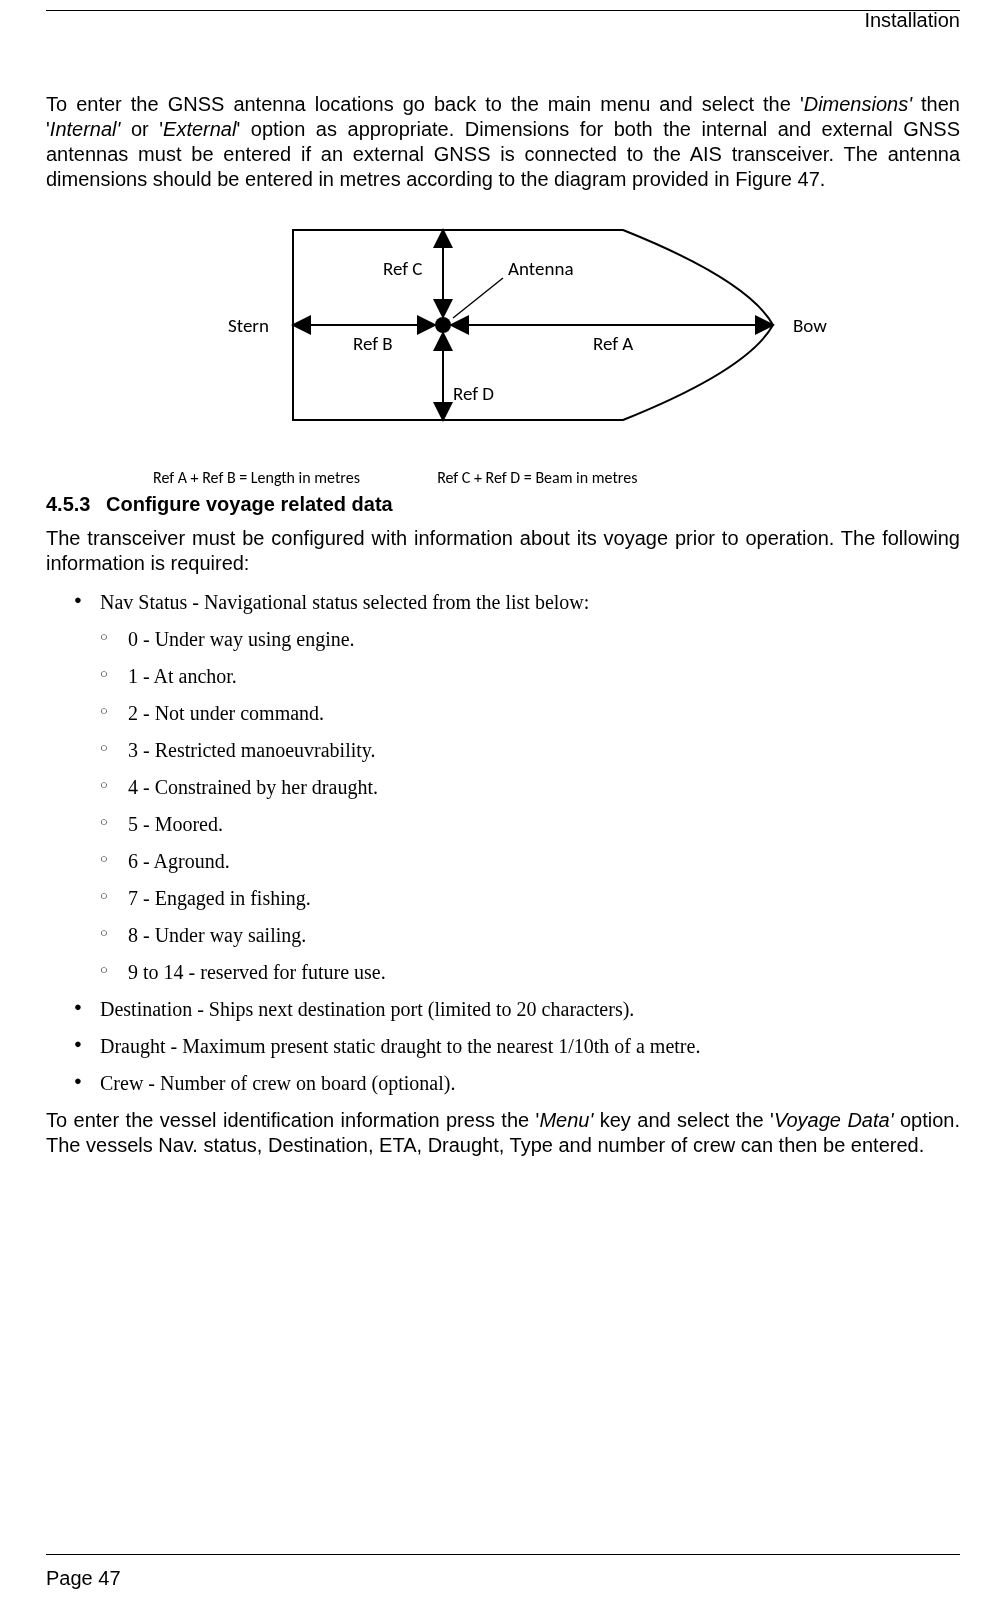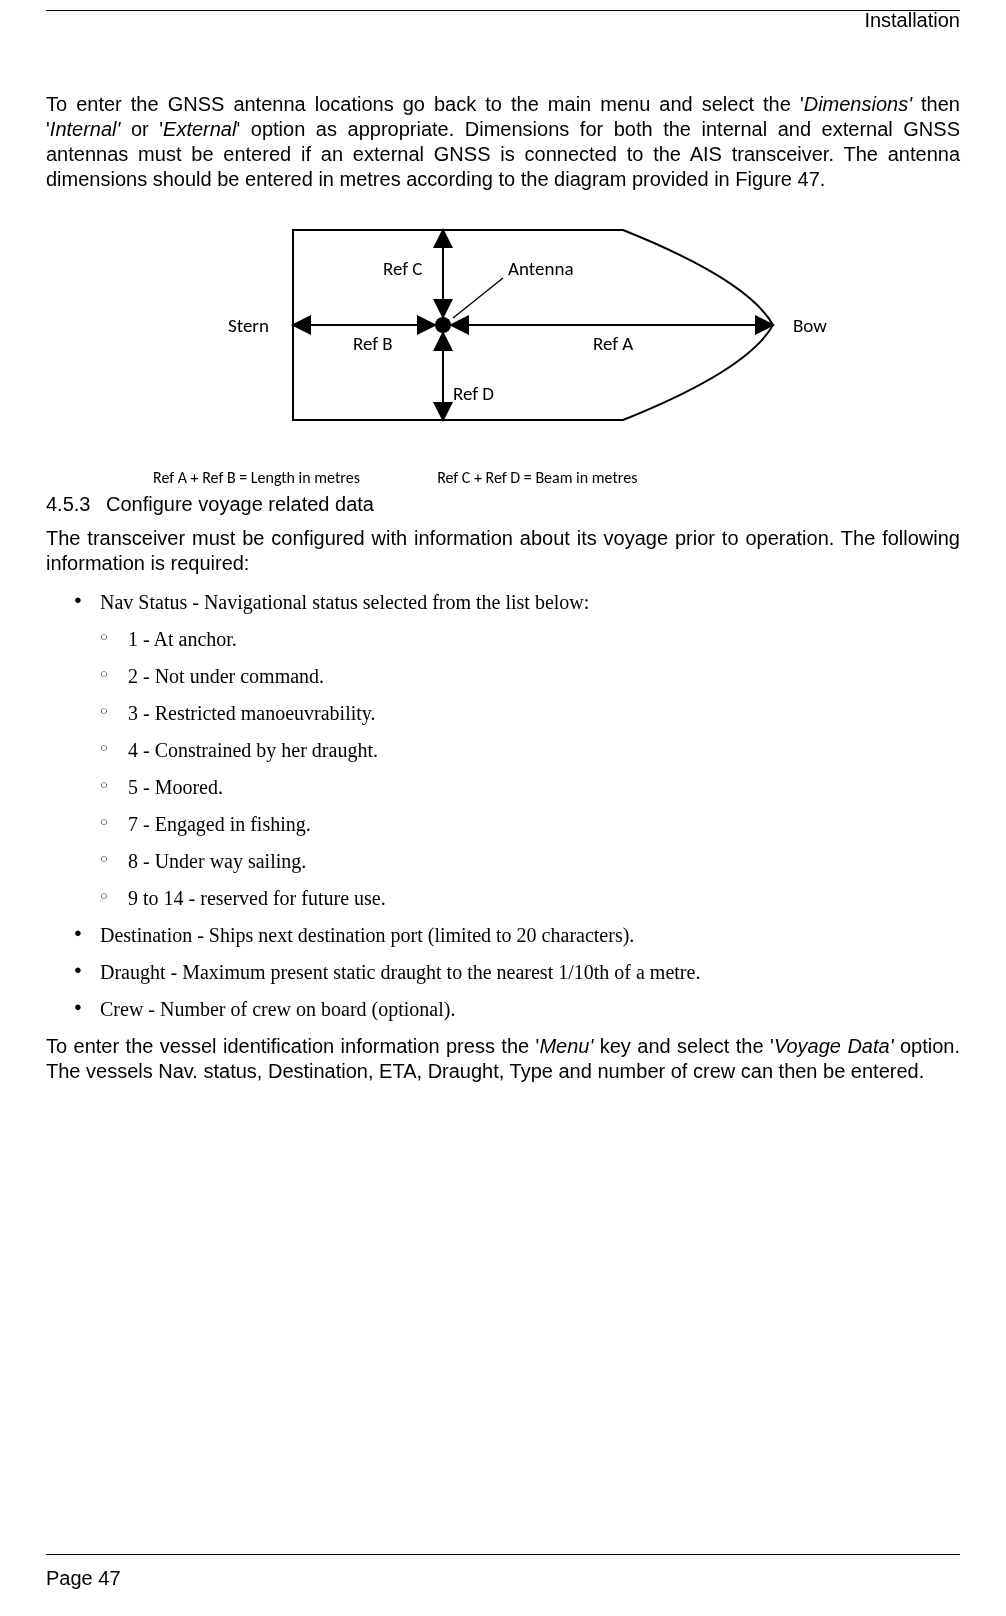--- a/index.html
+++ b/index.html
@@ -51,21 +51,21 @@
     margin-top: 38px;
   }
   .fig-caption-row .gap { display: inline-block; width: 70px; }
   .figure-caption {
     font-style: italic;
     font-size: 20px;
     margin: 22px 0 60px 0;
   }
   h3.section {
     font-size: 20px;
-    font-weight: normal;
+    font-weight: bold;
     margin: 0 0 10px 0;
   }
   h3.section .secno { display: inline-block; width: 60px; }
   ul.bullets {
     list-style: none;
     padding: 0;
     margin: 0 0 10px 0;
   }
   ul.bullets > li {
     position: relative;
@@ -173,25 +173,27 @@
   <h3 class="section">
     <span class="secno">4.5.3</span><span>Configure voyage related data</span>
   </h3>
 
   <p class="body-text">The transceiver must be configured with information about its voyage prior to operation. The following information is required:</p>
 
   <ul class="bullets">
     <li>
       <span>Nav Status - Navigational status selected from the list below:</span>
       <ul class="sublist">
+        <li>0 - Under way using engine.</li>
         <li>1 - At anchor.</li>
         <li>2 - Not under command.</li>
         <li>3 - Restricted manoeuvrability.</li>
         <li>4 - Constrained by her draught.</li>
         <li>5 - Moored.</li>
+        <li>6 - Aground.</li>
         <li>7 - Engaged in fishing.</li>
         <li>8 - Under way sailing.</li>
         <li>9 to 14 - reserved for future use.</li>
       </ul>
     </li>
     <li>Destination - Ships next destination port (limited to 20 characters).</li>
     <li>Draught - Maximum present static draught to the nearest 1/10th of a metre.</li>
     <li>Crew - Number of crew on board (optional).</li>
   </ul>
 

